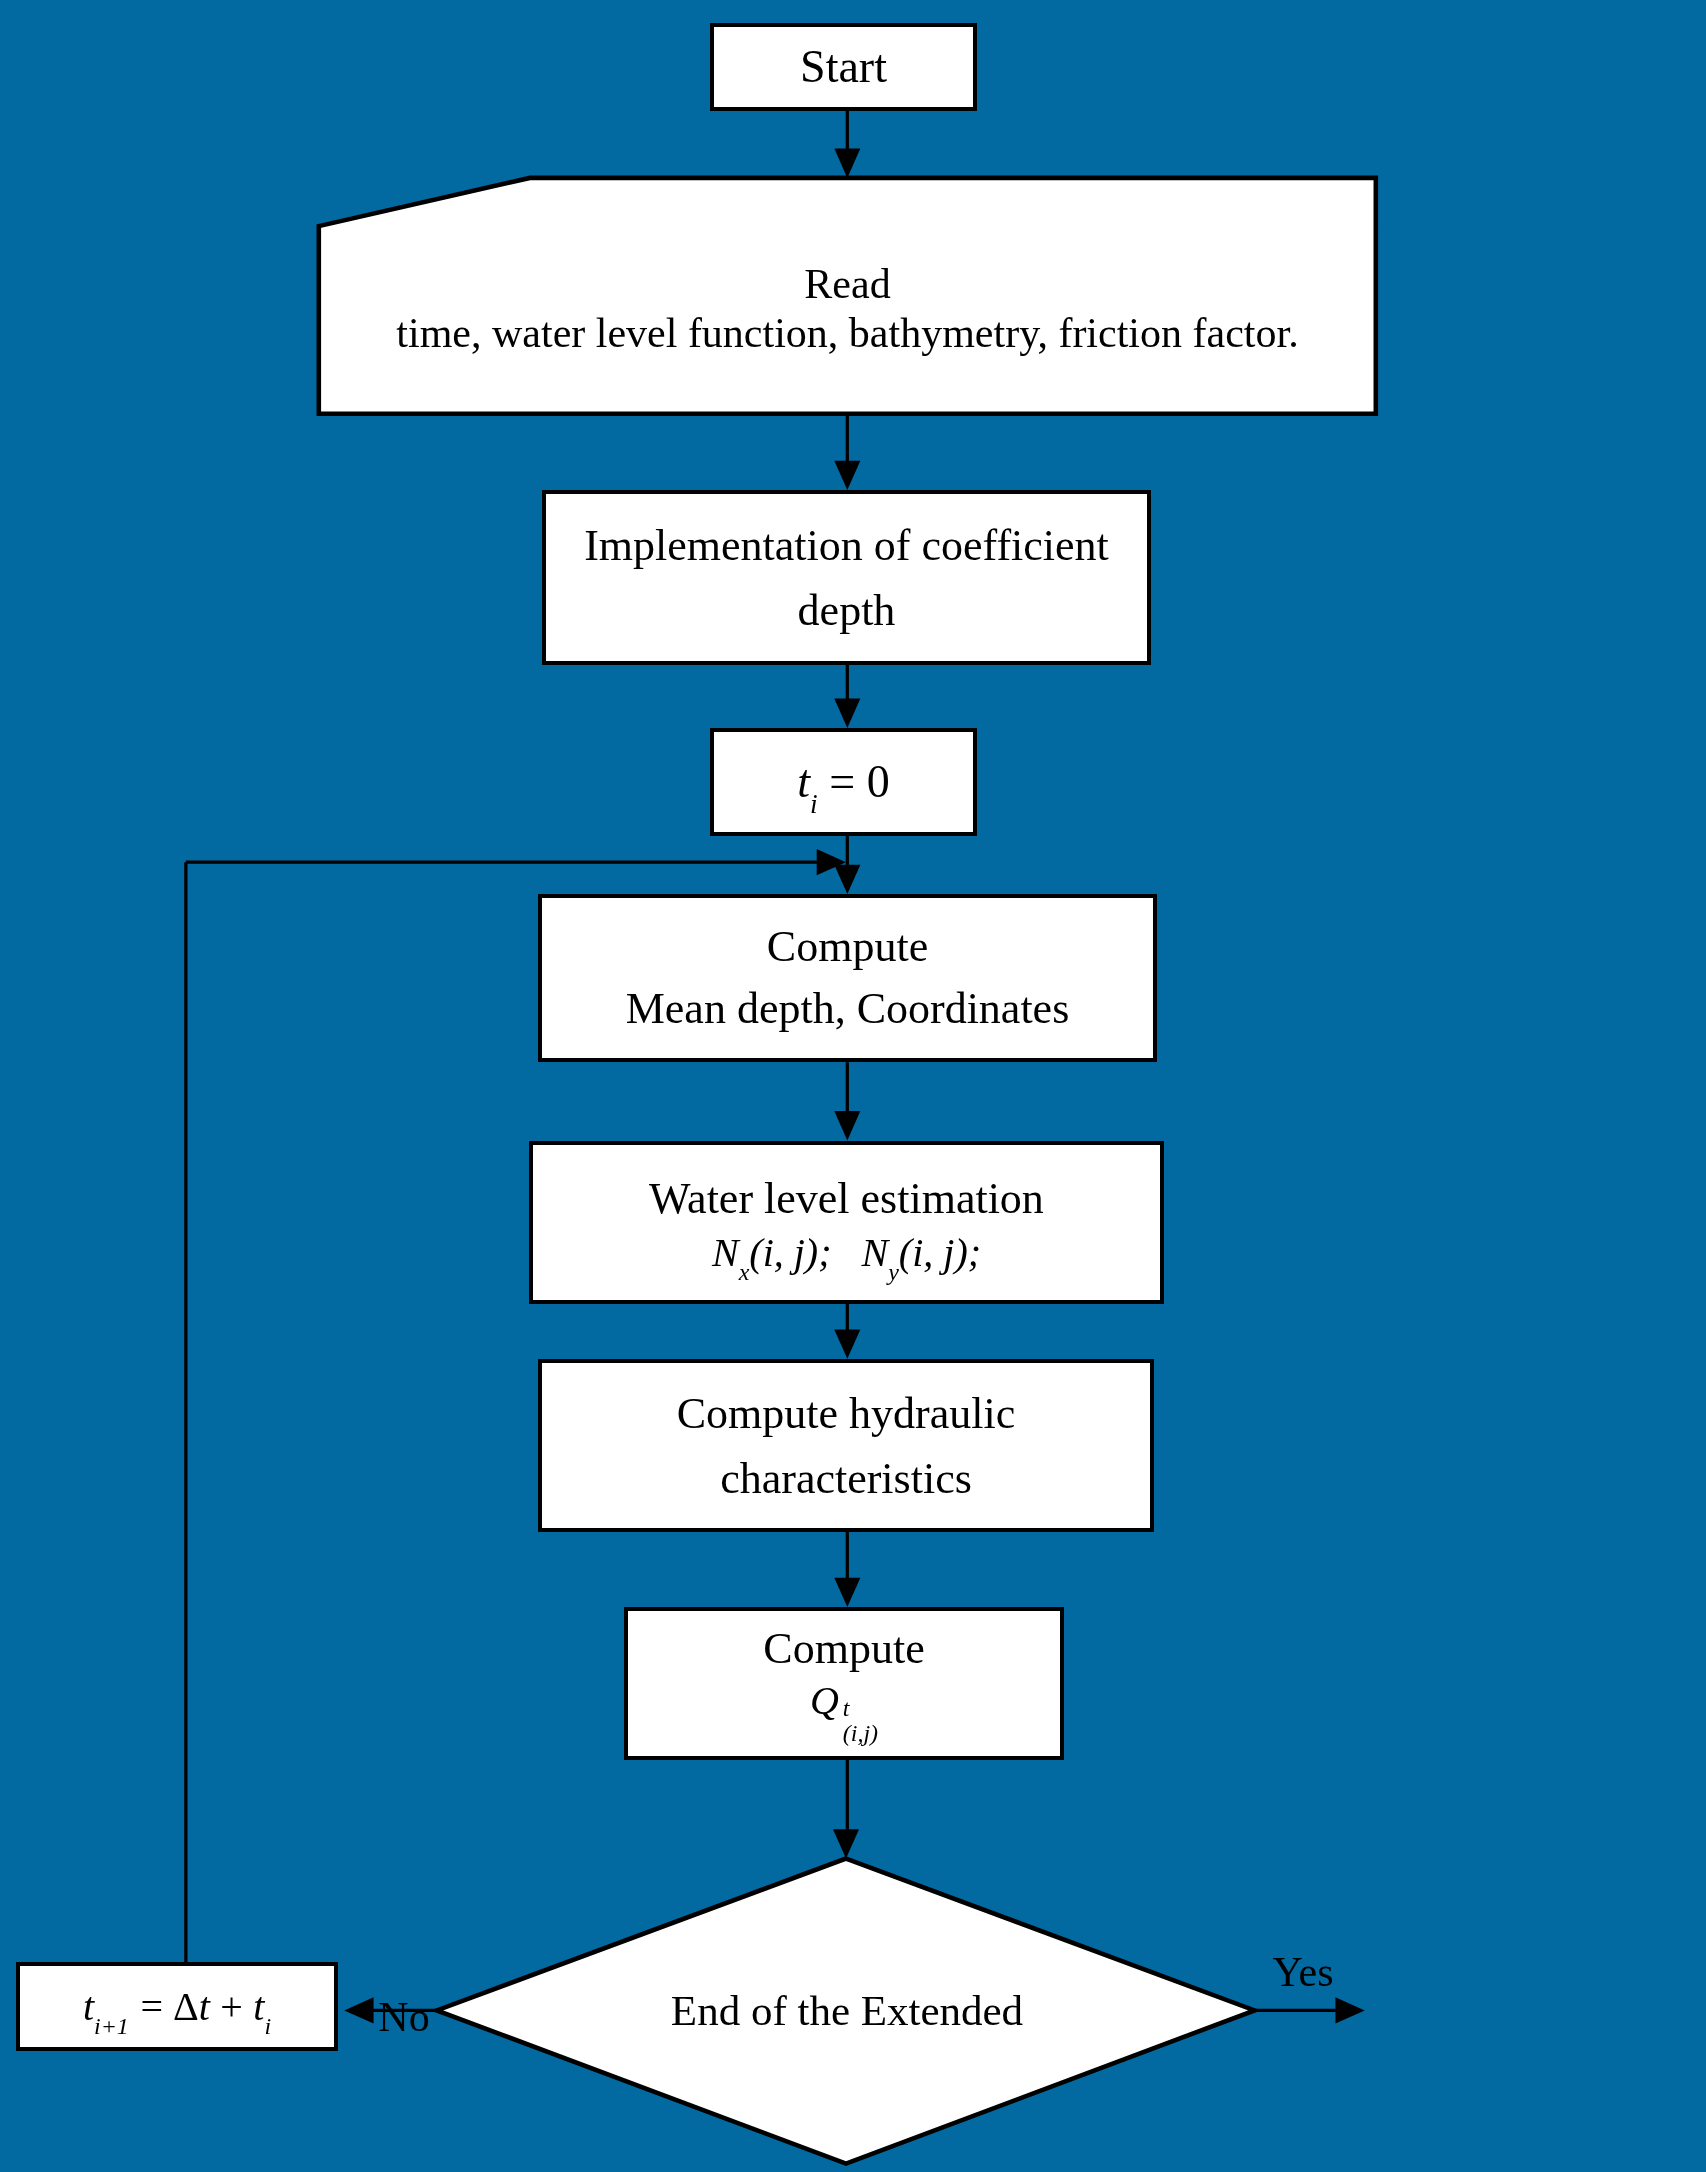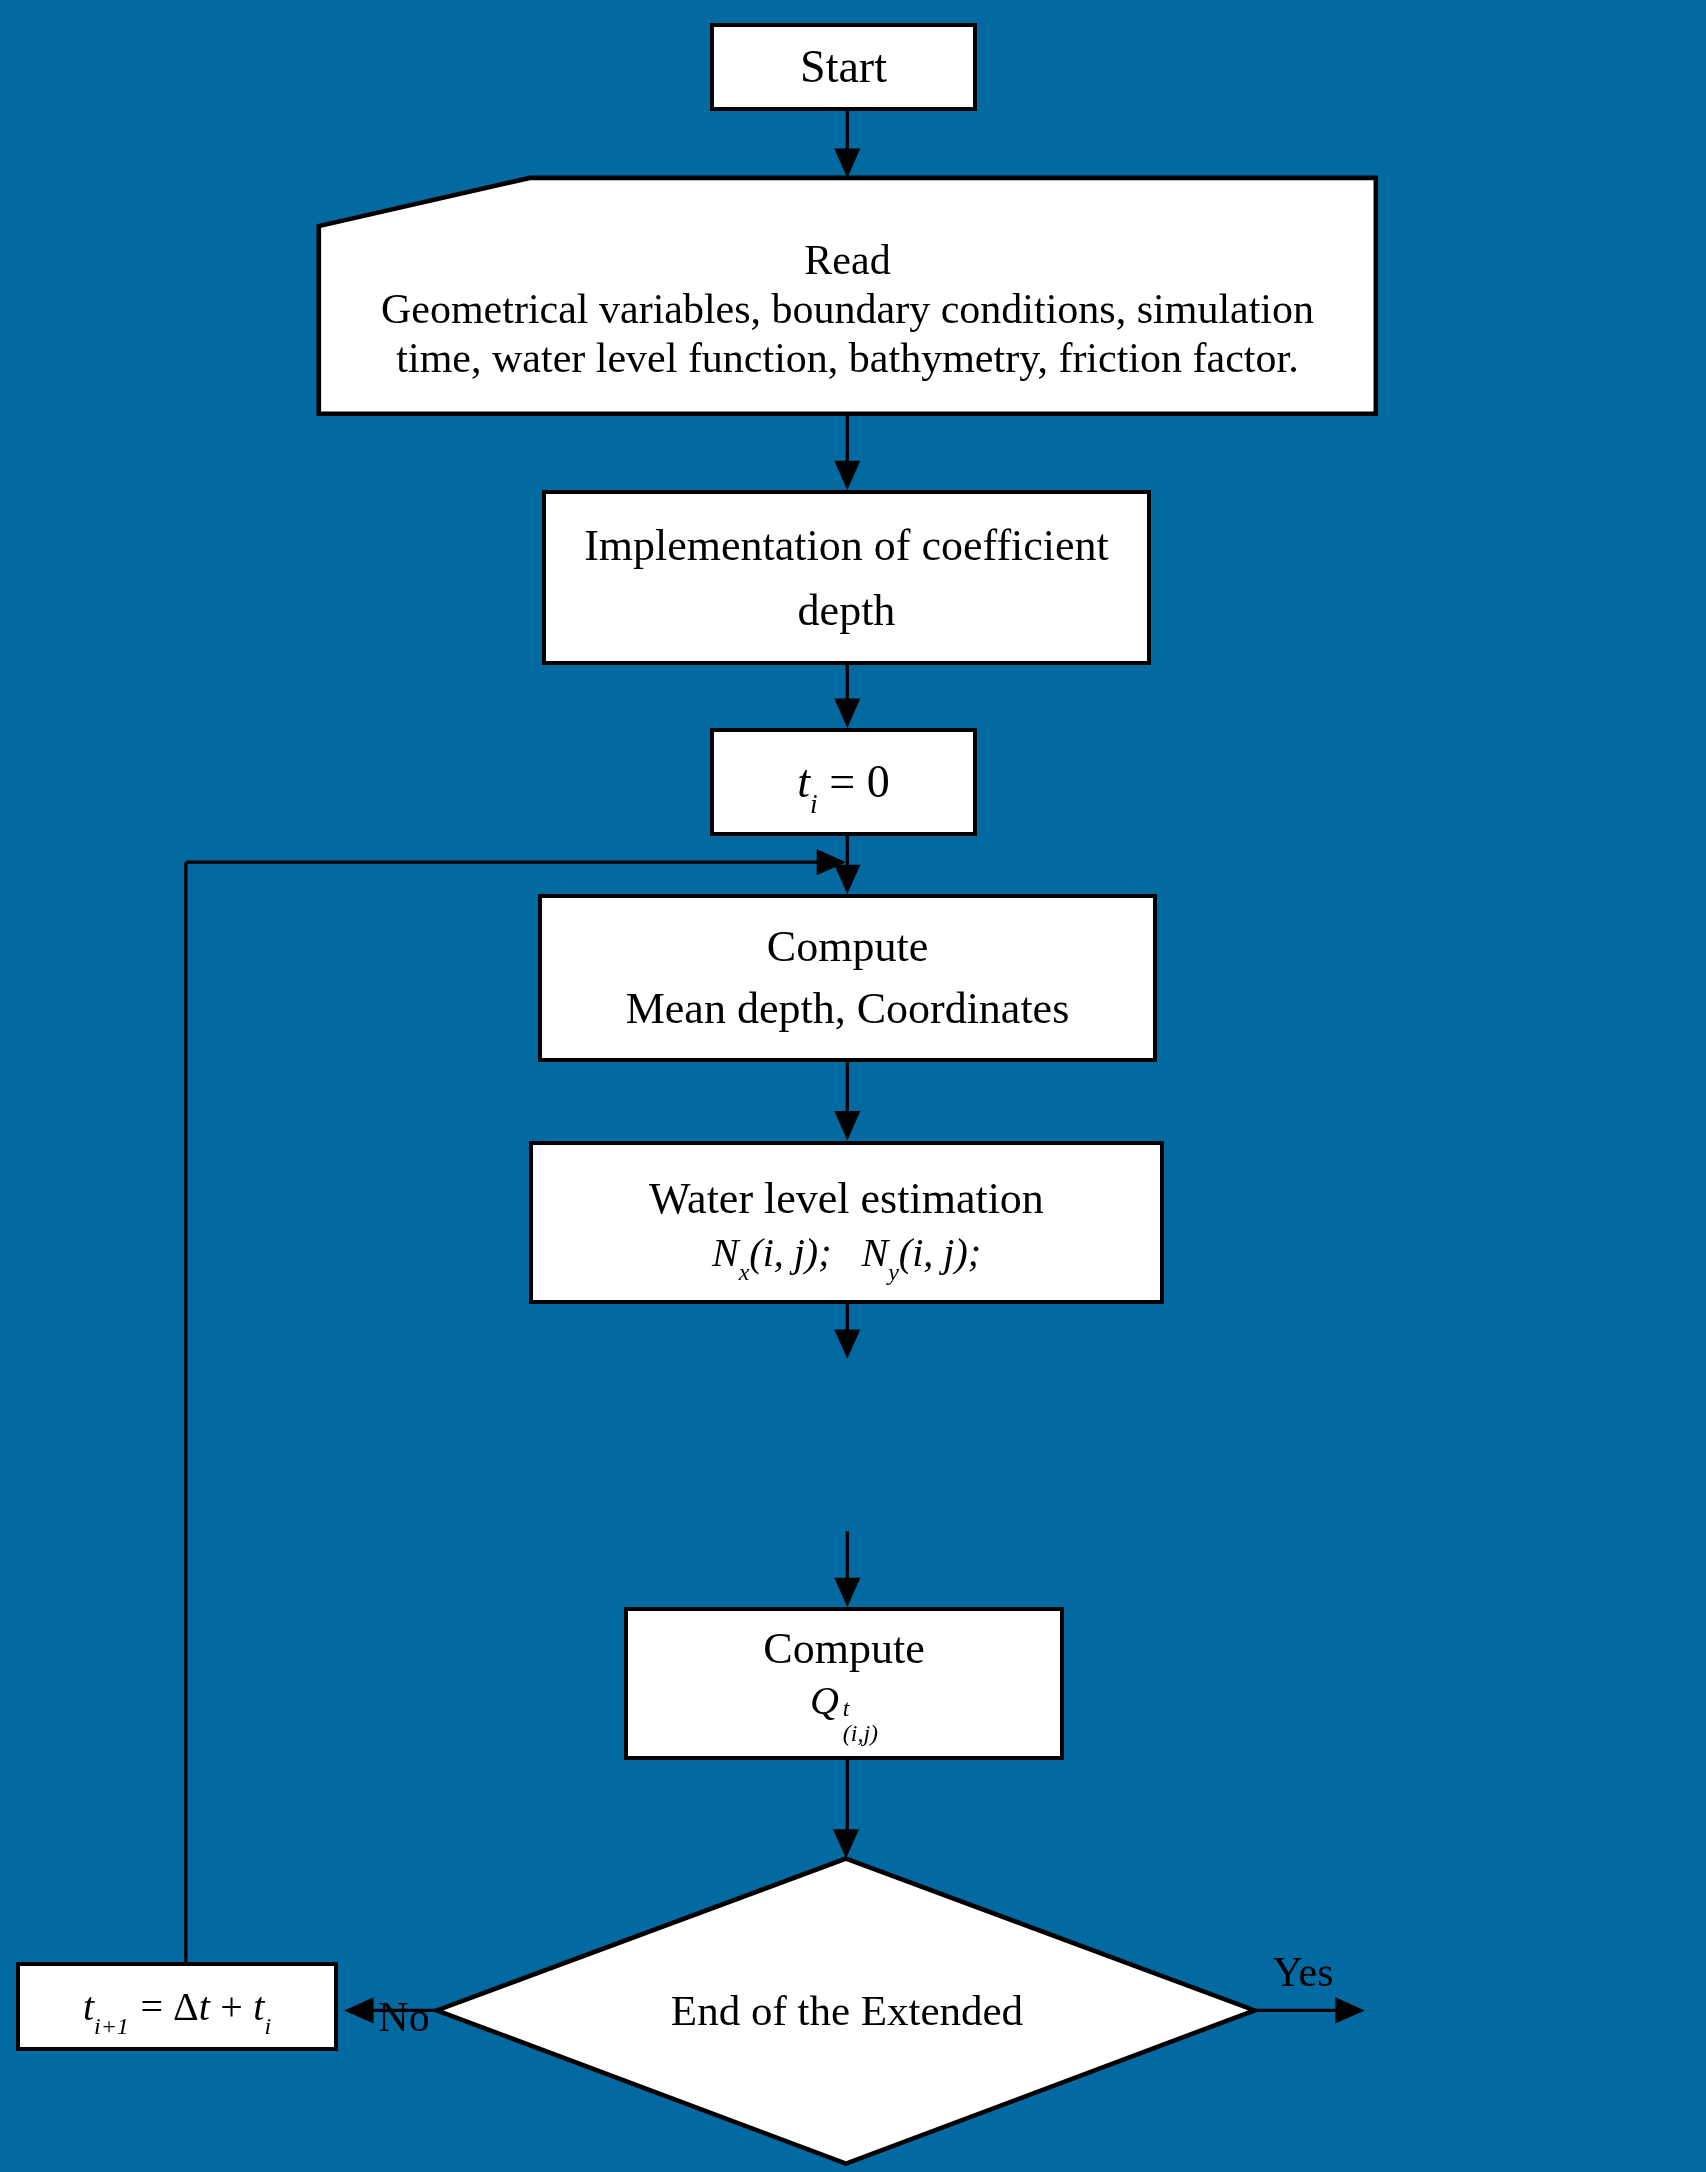--- a/index.html
+++ b/index.html
@@ -87,21 +87,20 @@
       <polygon points="2049,3065 2049,3105 2094,3085"></polygon>
     </g>
   </svg>
 
   <div class="abs node" style="left:710px;top:23px;width:267px;height:88px;">
     <div class="line f-label">Start</div>
   </div>
 
   <div class="abs shape-text" style="left:326px;top:204px;width:1043px;height:210px;">
     <div class="line f-body">Read</div>
-    <div class="line f-body">Geometrical variables, boundary conditions, simulation</div>
     <div class="line f-body">time, water level function, bathymetry, friction factor.</div>
   </div>
 
   <div class="abs node" style="left:542px;top:490px;width:609px;height:175px;">
     <div class="line f-node lh100">Implementation of coefficient</div>
     <div class="line f-node lh100">depth</div>
   </div>
 
   <div class="abs node" style="left:710px;top:728px;width:267px;height:108px;justify-content:center;">
     <div class="math">
@@ -114,20 +113,24 @@
     <div class="line f-node lh95">Mean depth, Coordinates</div>
   </div>
 
   <div class="abs node" style="left:529px;top:1141px;width:635px;height:163px;">
     <div class="line f-node">Water level estimation</div>
     <div class="math-sm water-math">
       <span class="it">N</span><sub>x</sub><span class="it">(i, j);</span><span class="it term-gap">N</span><sub>y</sub><span class="it">(i, j);</span>
     </div>
   </div>
 
+  <div class="abs node" style="left:538px;top:1359px;width:616px;height:173px;">
+    <div class="line f-node lh100">Compute hydraulic</div>
+    <div class="line f-node lh100">characteristics</div>
+  </div>
 
   <div class="abs node" style="left:624px;top:1607px;width:440px;height:153px;">
     <div class="line f-node">Compute</div>
     <div class="math-sm q-row">
       <span class="it">Q</span><span class="qscripts">
           <span class="it">t</span>
           <span class="it">(i,j)</span>
         </span>
     </div>
   </div>

